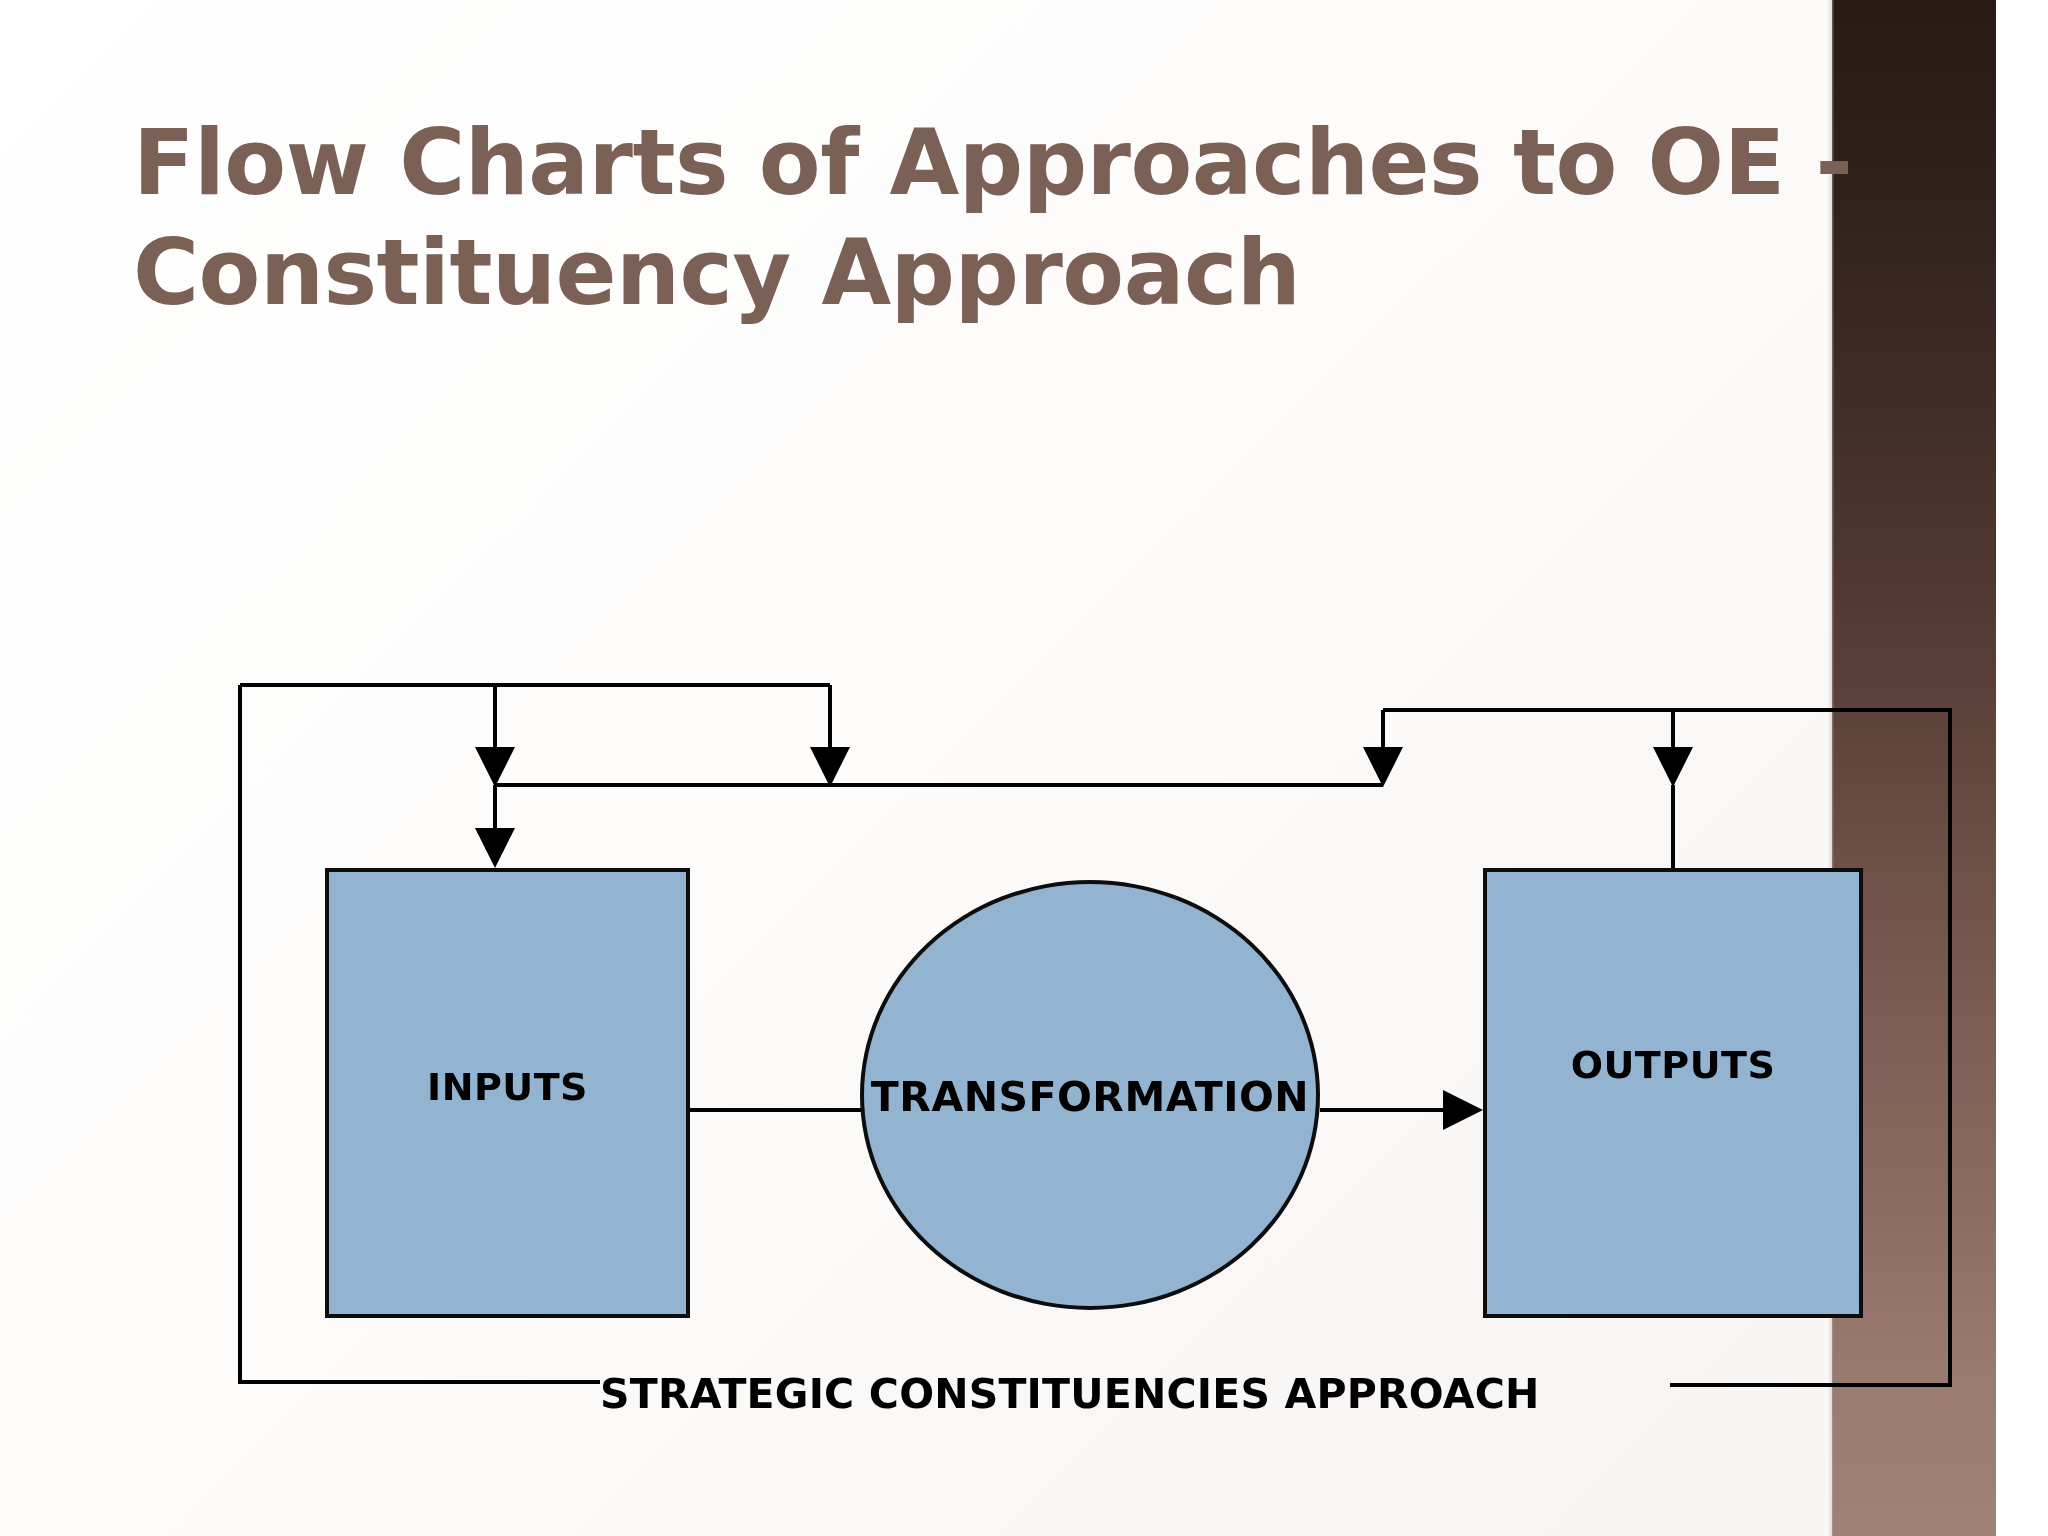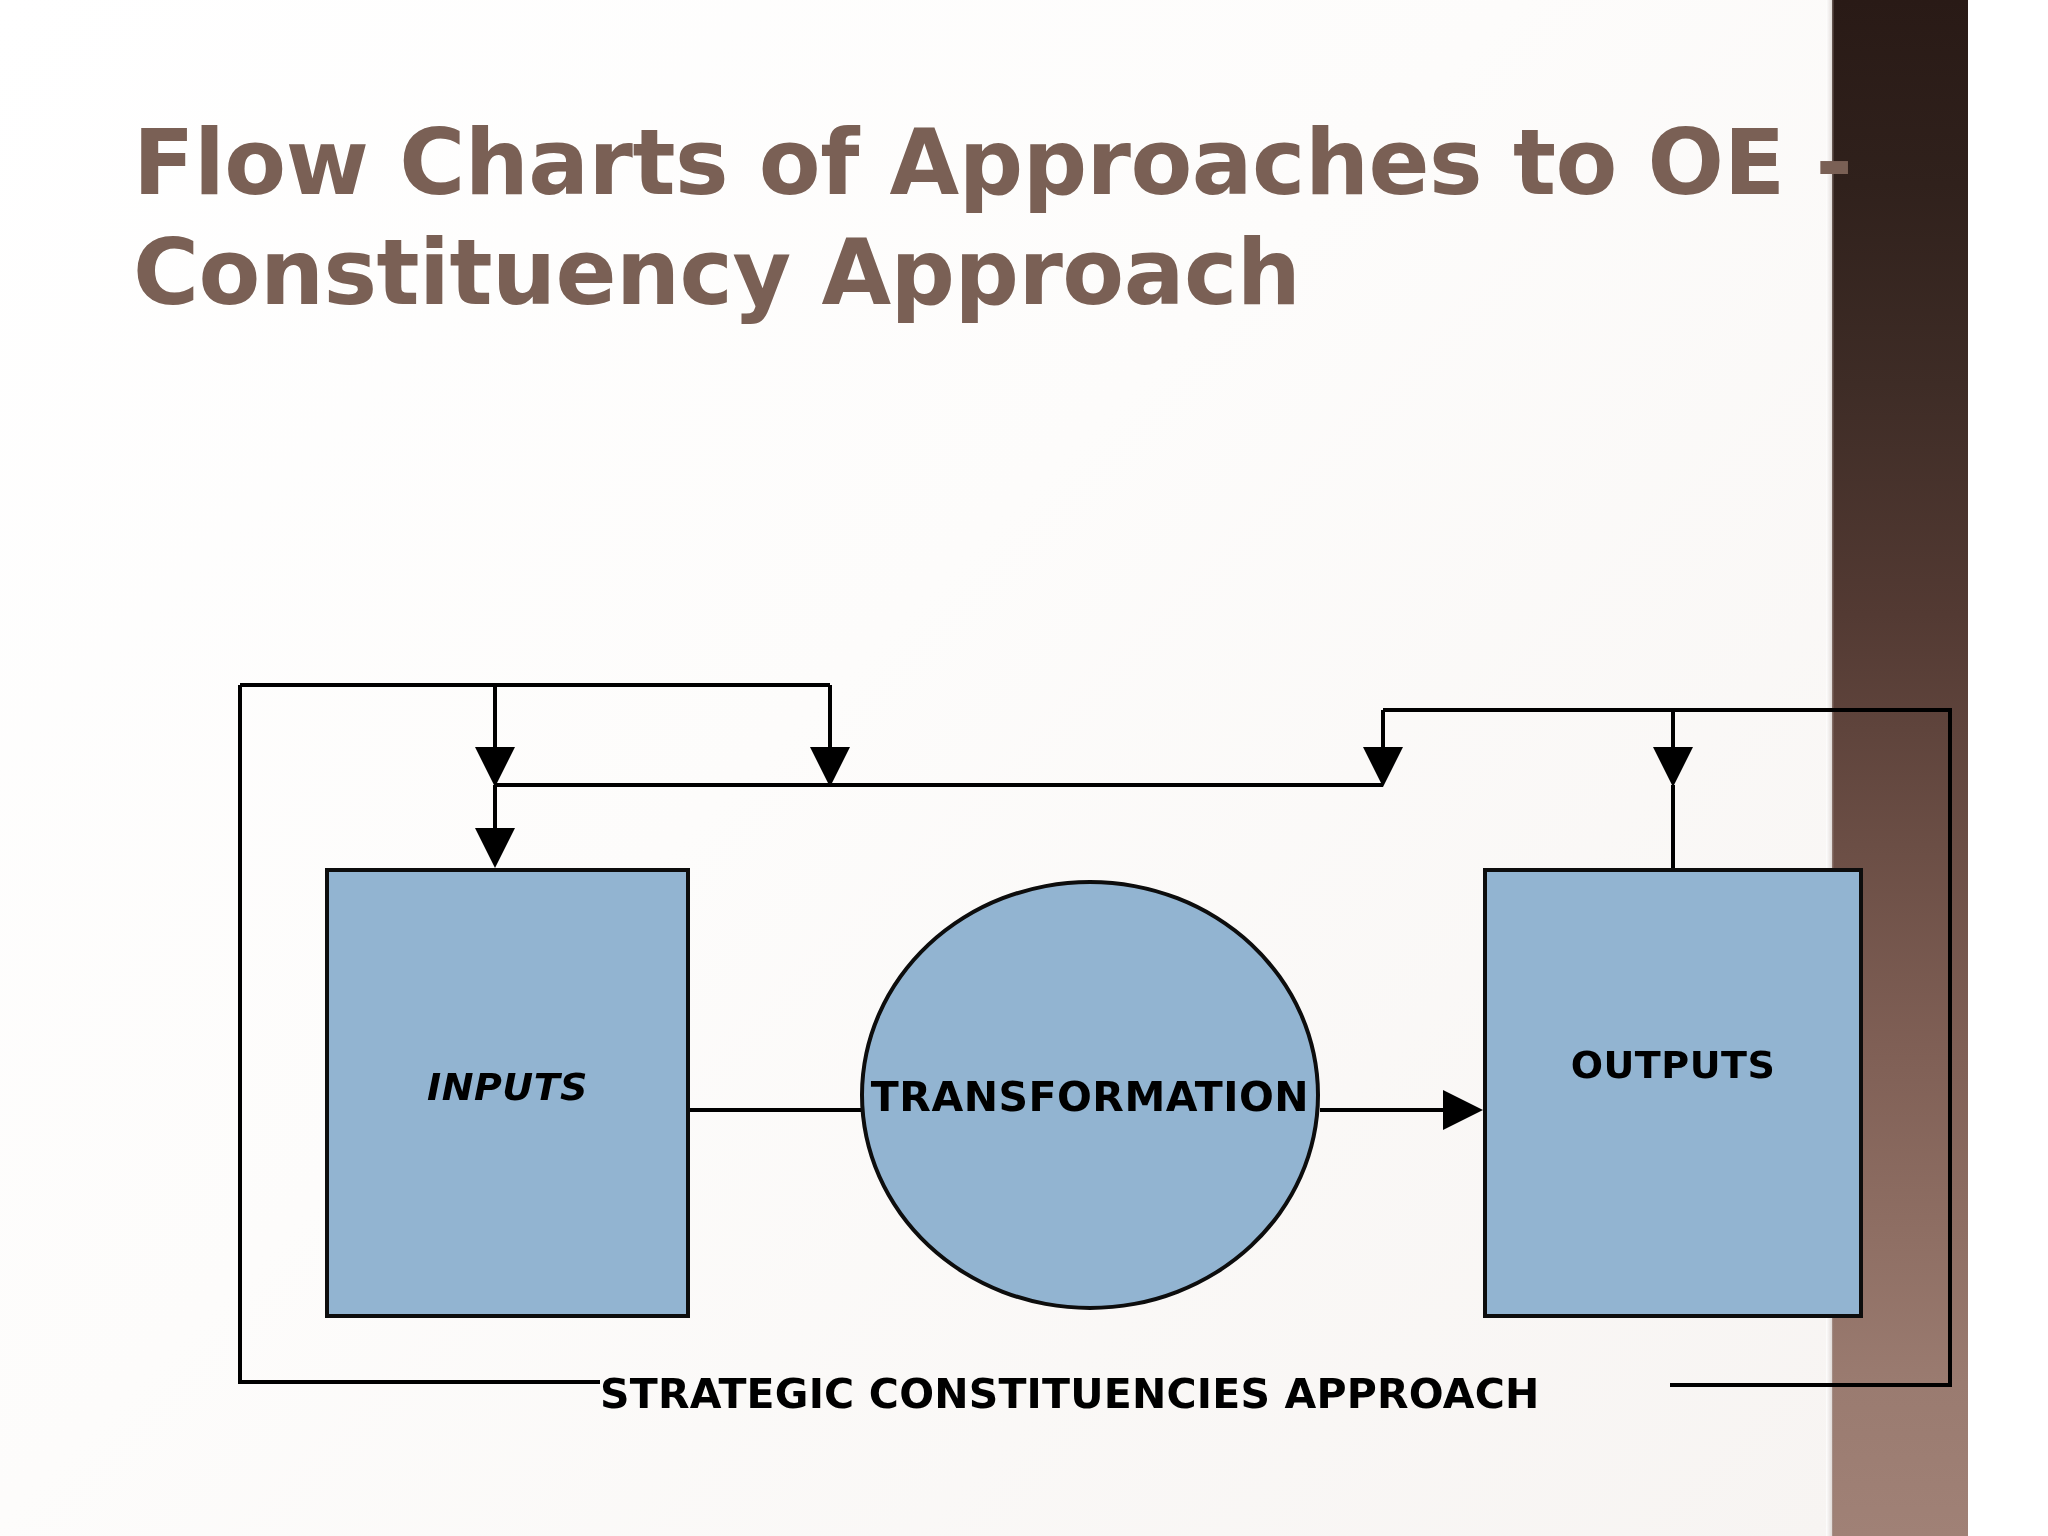--- a/index.html
+++ b/index.html
@@ -7,20 +7,21 @@
     padding: 0;
     background: #ffffff;
   }
   #slide {
     position: relative;
     width: 1968px;
     height: 1536px;
     background: #ffffff;
     overflow: hidden;
     font-family: "Liberation Sans", sans-serif;
+    padding-left: 28px;
   }
   
   #bg-wash {
     position: absolute;
     left: 0; top: 0;
     width: 1832px; height: 1536px;
     background: linear-gradient(135deg, #ffffff 0%, #fdfcfb 45%, #f7f4f2 100%);
   }
   
   #right-panel {
@@ -87,21 +88,21 @@
   #node-outputs {
     left: 1483px; top: 868px;
     width: 380px; height: 450px;
   }
   #node-transformation {
     left: 860px; top: 880px;
     width: 460px; height: 430px;
     border-radius: 50%;
     font-size: 41px;
   }
-  #node-inputs .node-label { transform: translateY(-6px); font-style: italic; }
+  #node-inputs .node-label { transform: translateY(-6px); }
   #node-outputs .node-label { transform: translateY(-28px); }
   #node-transformation .node-label { transform: translateY(-16px); margin-top: 36px; }
 
   #bottom-label {
     position: absolute;
     left: 600px;
     top: 1350px;
     color: #000000;
     font-family: "DejaVu Sans", sans-serif;
     font-weight: bold;

